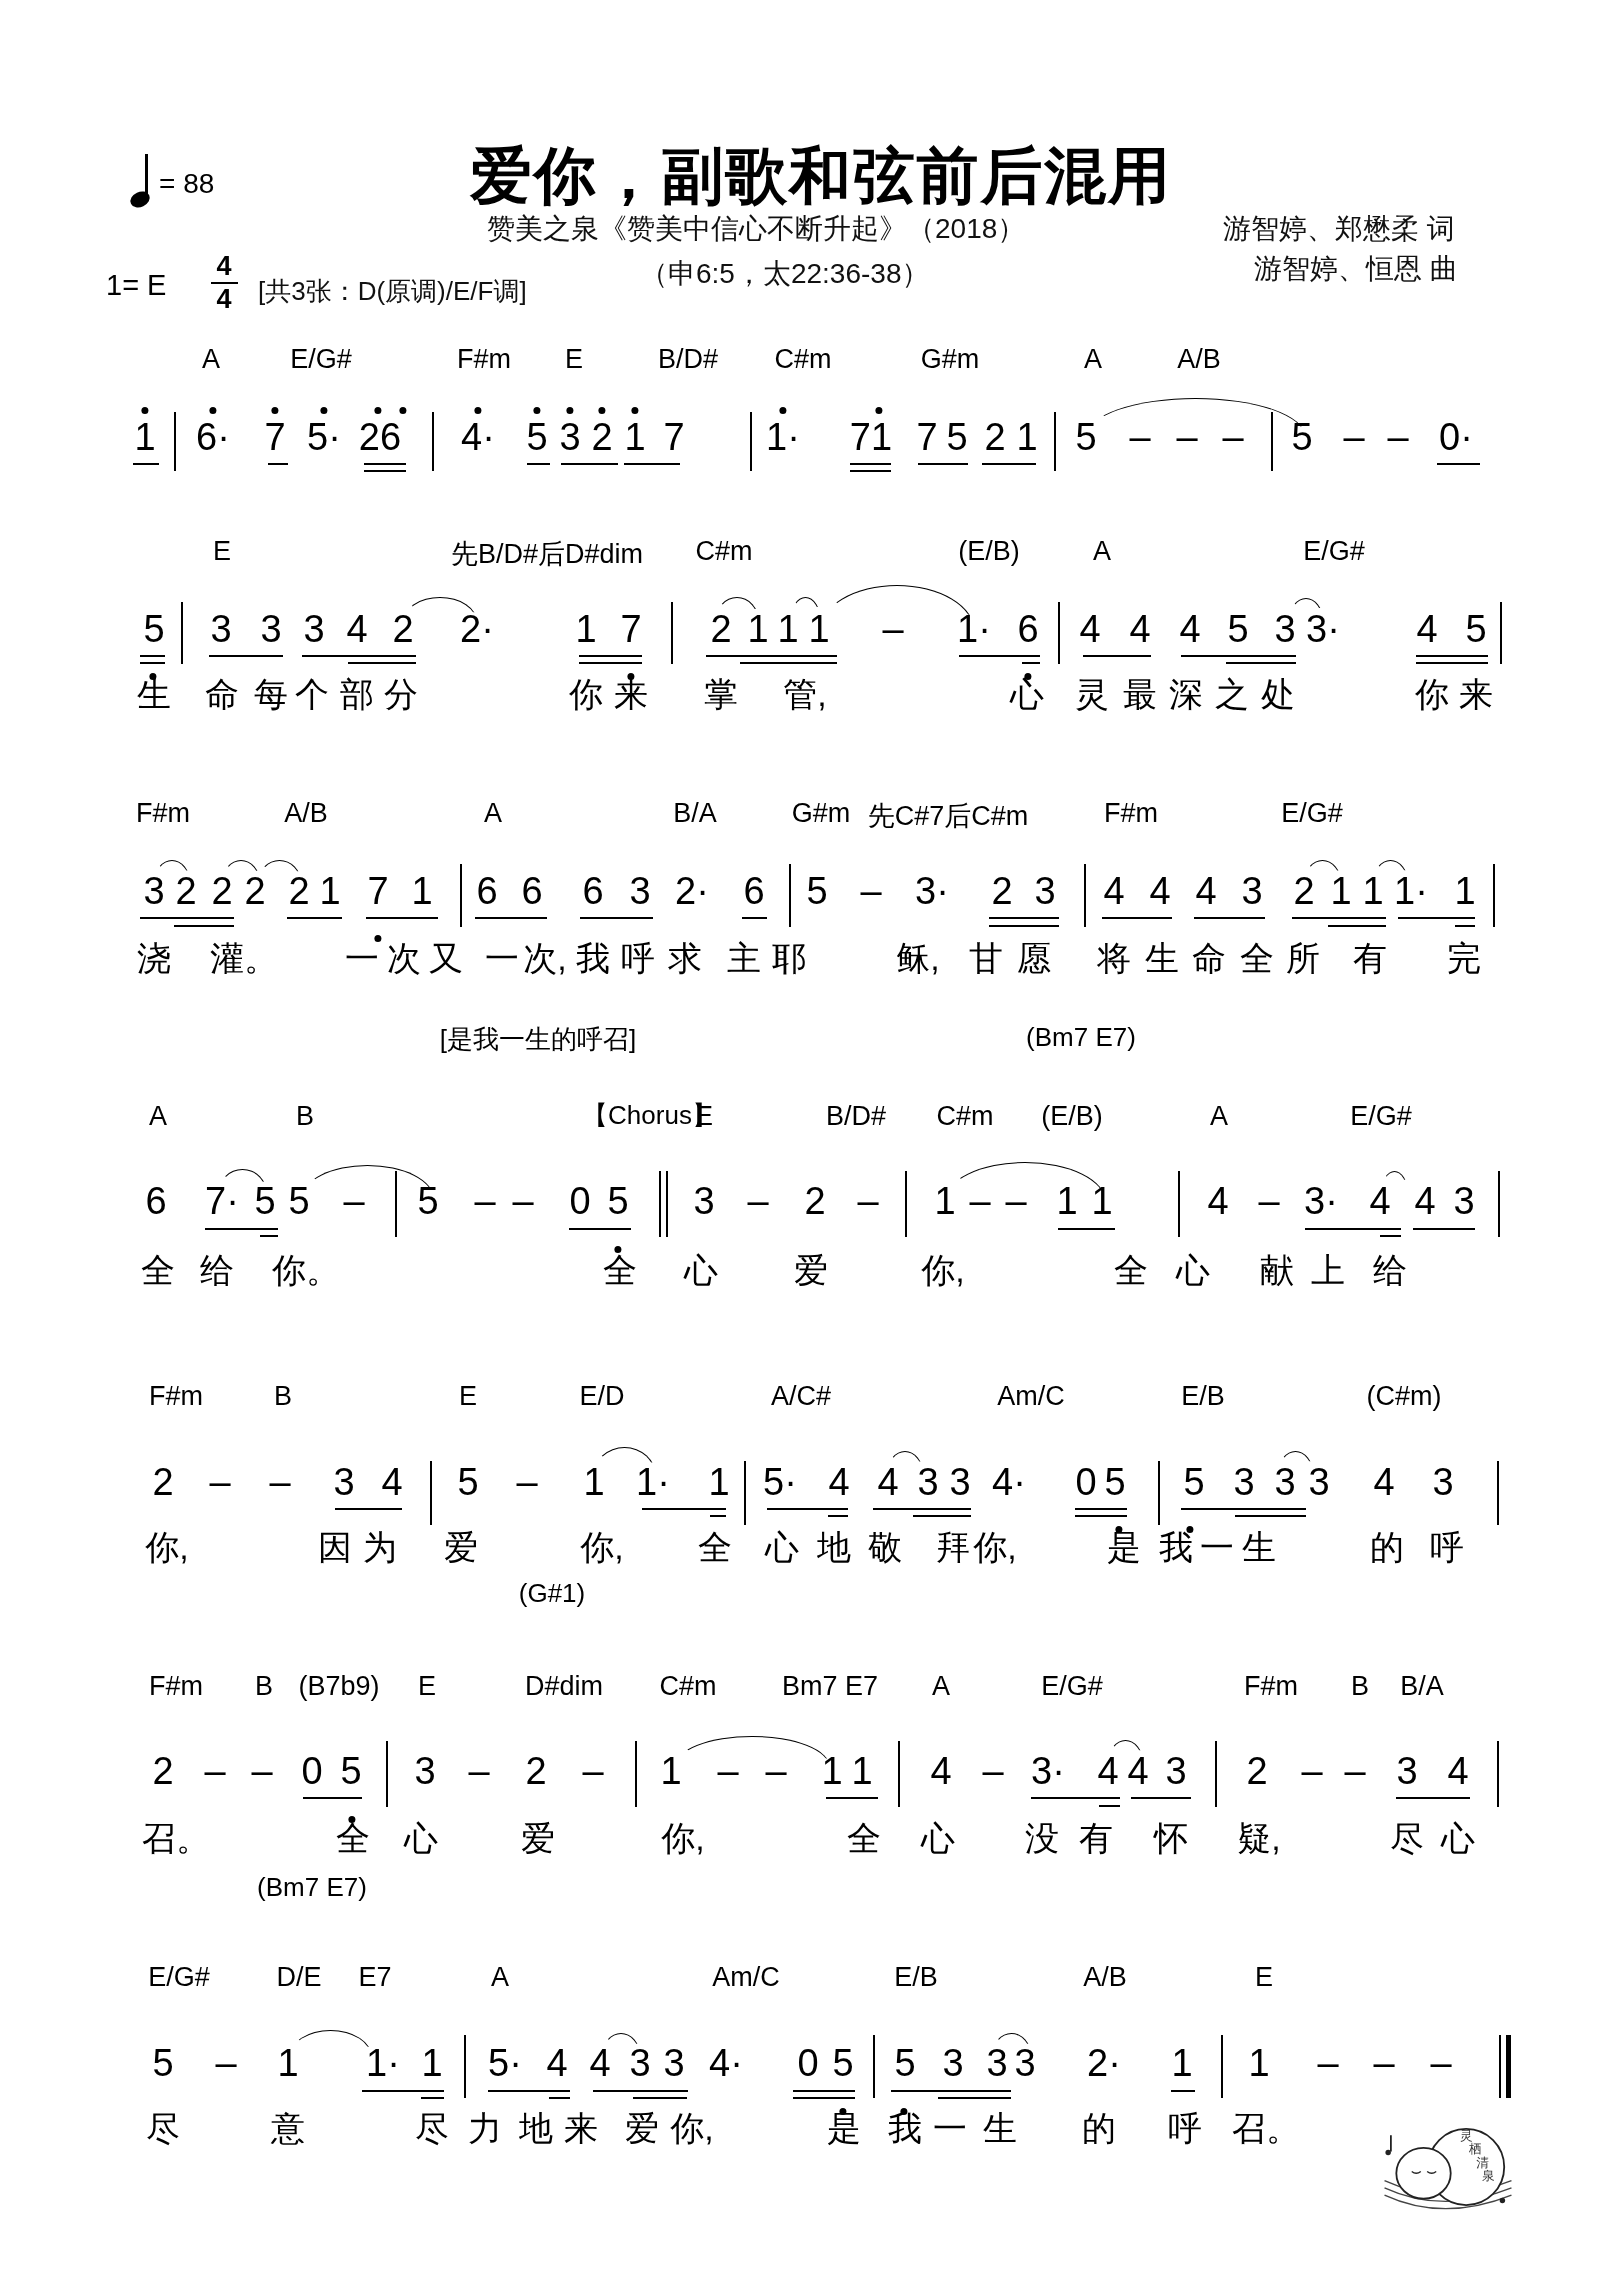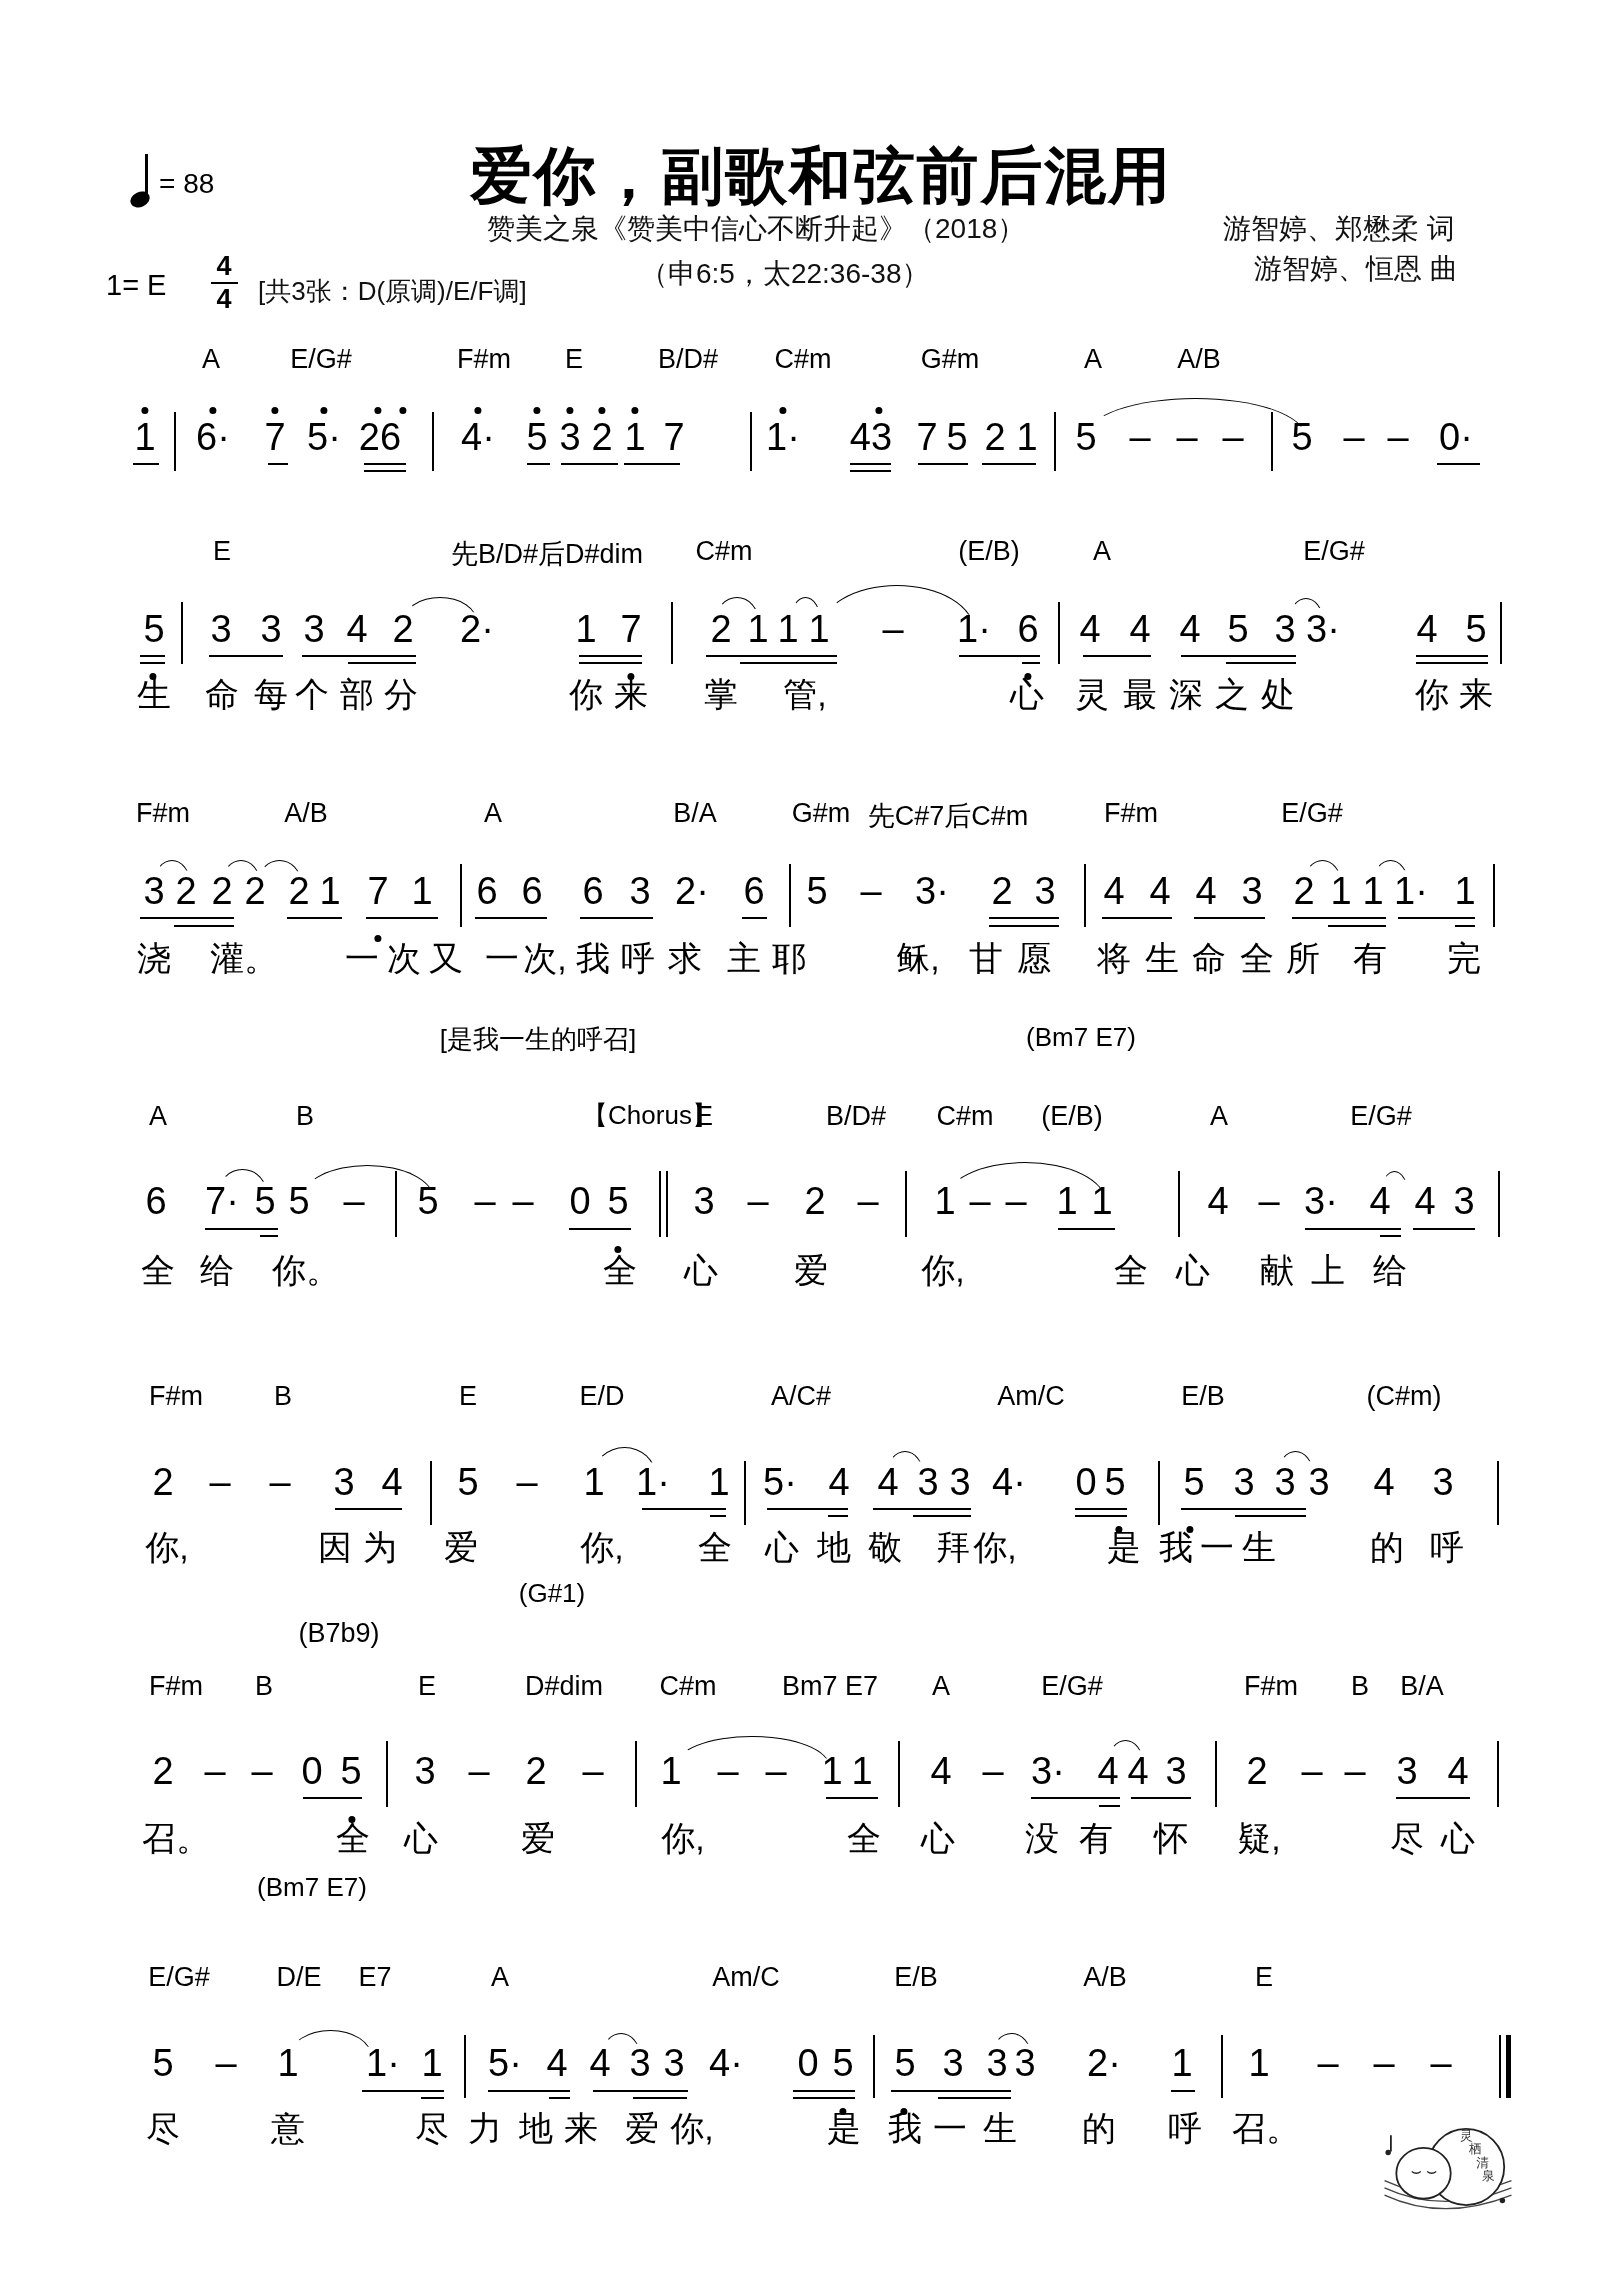--- a/index.html
+++ b/index.html
@@ -68,21 +68,21 @@
     <div class="abs note" style="left: 275px; top: 418px;">7</div>
     <div class="abs note" style="left: 324px; top: 418px;">5·</div>
     <div class="abs note" style="left: 380px; top: 418px;">26</div>
     <div class="abs note" style="left: 478px; top: 418px;">4·</div>
     <div class="abs note" style="left: 537px; top: 418px;">5</div>
     <div class="abs note" style="left: 570px; top: 418px;">3</div>
     <div class="abs note" style="left: 602px; top: 418px;">2</div>
     <div class="abs note" style="left: 635px; top: 418px;">1</div>
     <div class="abs note" style="left: 674px; top: 418px;">7</div>
     <div class="abs note" style="left: 783px; top: 418px;">1·</div>
-    <div class="abs note" style="left: 871px; top: 418px;">43</div>
+    <div class="abs note" style="left: 871px; top: 418px;">71</div>
     <div class="abs note" style="left: 927px; top: 418px;">7</div>
     <div class="abs note" style="left: 957px; top: 418px;">5</div>
     <div class="abs note" style="left: 995px; top: 418px;">2</div>
     <div class="abs note" style="left: 1027px; top: 418px;">1</div>
     <div class="abs note" style="left: 1086px; top: 418px;">5</div>
     <div class="abs note" style="left: 1140px; top: 418px;">–</div>
     <div class="abs note" style="left: 1187px; top: 418px;">–</div>
     <div class="abs note" style="left: 1233px; top: 418px;">–</div>
     <div class="abs note" style="left: 1302px; top: 418px;">5</div>
     <div class="abs note" style="left: 1354px; top: 418px;">–</div>
@@ -419,21 +419,21 @@
     <div class="abs lyric" style="left: 953px; top: 1525px;">拜</div>
     <div class="abs lyric" style="left: 995px; top: 1525px;">你,</div>
     <div class="abs lyric" style="left: 1124px; top: 1525px;">是</div>
     <div class="abs lyric" style="left: 1176px; top: 1525px;">我</div>
     <div class="abs lyric" style="left: 1217px; top: 1525px;">一</div>
     <div class="abs lyric" style="left: 1259px; top: 1525px;">生</div>
     <div class="abs lyric" style="left: 1387px; top: 1525px;">的</div>
     <div class="abs lyric" style="left: 1447px; top: 1525px;">呼</div>
     <div class="abs chord" style="left: 176px; top: 1671px;">F#m</div>
     <div class="abs chord" style="left: 264px; top: 1671px;">B</div>
-    <div class="abs chord" style="left: 339px; top: 1618px;">(B7b9)</div>
+    <div class="abs chord" style="left: 339px; top: 1671px;">(B7b9)</div>
     <div class="abs chord" style="left: 427px; top: 1671px;">E</div>
     <div class="abs chord" style="left: 564px; top: 1671px;">D#dim</div>
     <div class="abs chord" style="left: 688px; top: 1671px;">C#m</div>
     <div class="abs chord" style="left: 830px; top: 1671px;">Bm7 E7</div>
     <div class="abs chord" style="left: 941px; top: 1671px;">A</div>
     <div class="abs chord" style="left: 1072px; top: 1671px;">E/G#</div>
     <div class="abs chord" style="left: 1271px; top: 1671px;">F#m</div>
     <div class="abs chord" style="left: 1360px; top: 1671px;">B</div>
     <div class="abs chord" style="left: 1422px; top: 1671px;">B/A</div>
     <div class="abs note" style="left: 163px; top: 1752px;">2</div>

